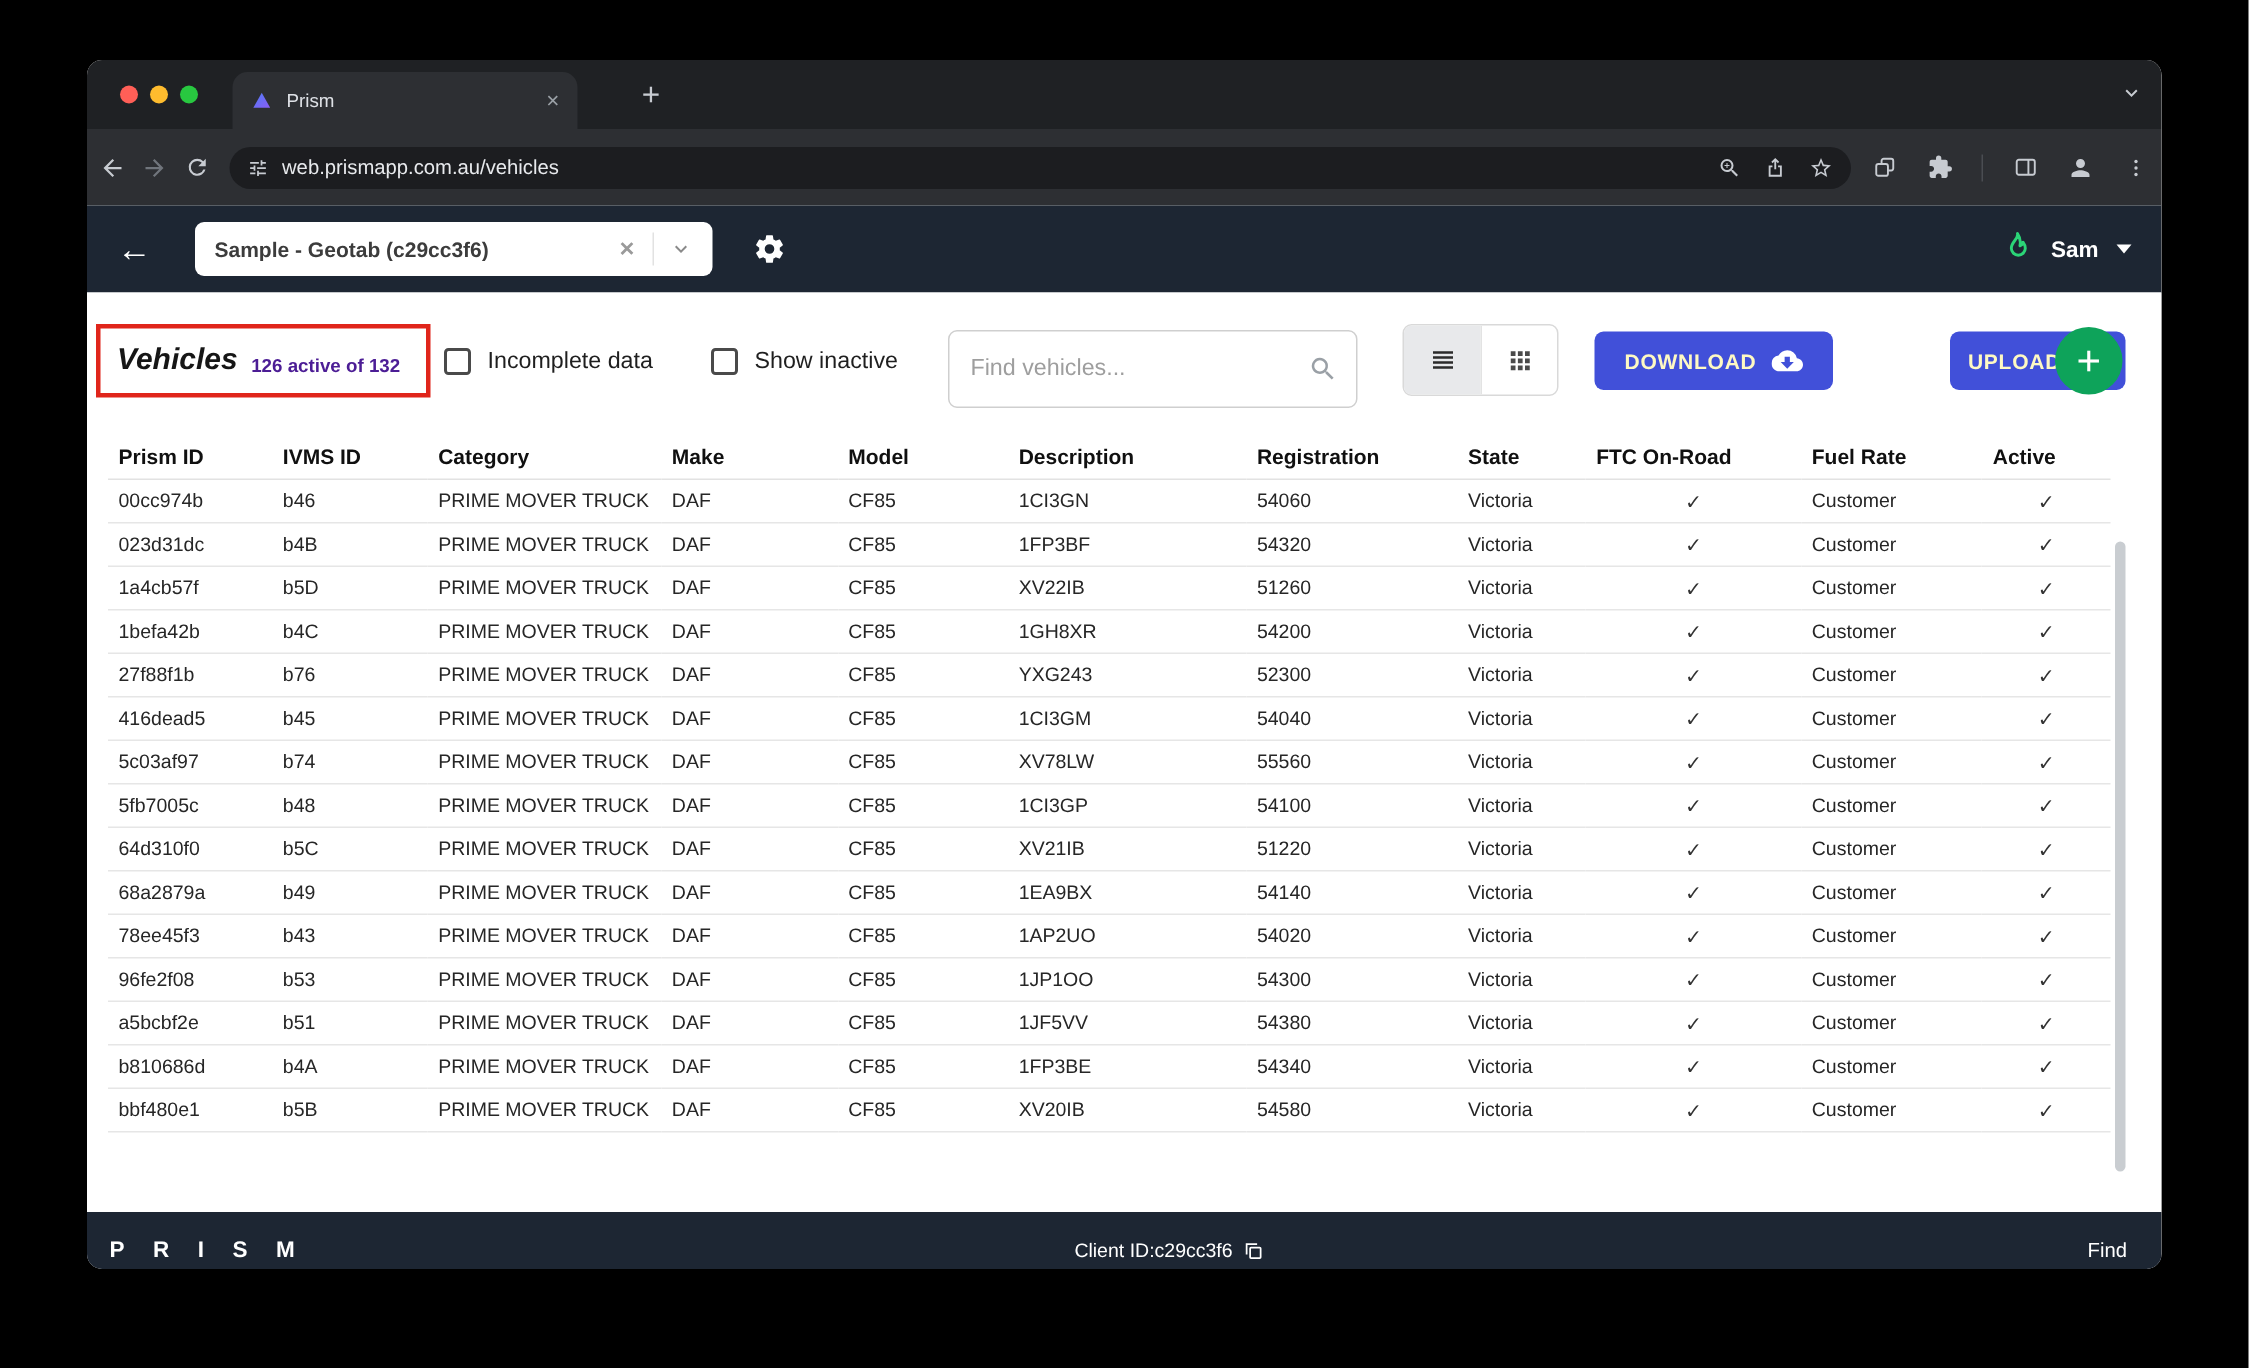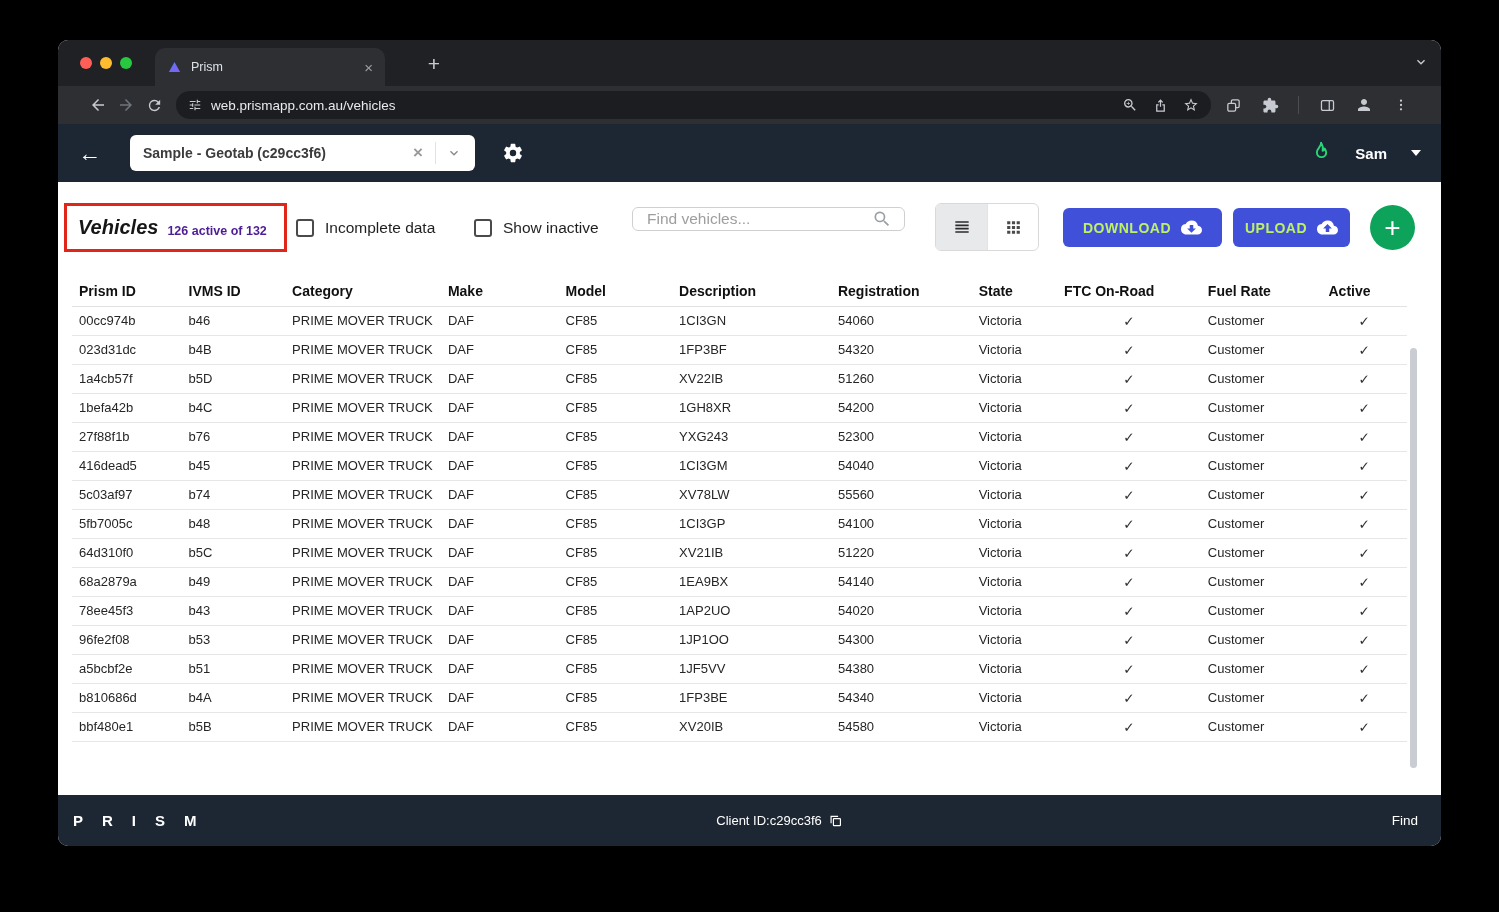--- a/index.html
+++ b/index.html
@@ -31,21 +31,21 @@
   .tab-close { margin-left:auto; color:#9AA0A6; font-size:15px; line-height:1; cursor:default; }
   .newtab {
     position:absolute; left:360px; top:8px; width:32px; height:32px;
     display:flex; align-items:center; justify-content:center;
     color:#C7CBD1; font-size:21px;
   }
   .strip-chevron { position:absolute; right:12px; top:14px; color:#C7CBD1; }
 
   
   .btoolbar {
-    height:38px; background:#2D2F33; display:flex; align-items:center; padding:0 26px;
+    height:51px; background:#2D2F33; display:flex; align-items:center; padding:0 3px;
   }
   .ibtn {
     width:28px; height:28px; border-radius:50%;
     display:flex; align-items:center; justify-content:center;
     color:#C7CBD1; flex:0 0 auto;
   }
   .ibtn.dim { color:#70757C; }
   .omnibox {
     flex:1; height:28px; margin:0 8px; border-radius:14px; background:#1C1D20;
     display:flex; align-items:center; padding:0 12px; gap:9px; color:#C7CBD1;
@@ -62,64 +62,64 @@
   .back-arrow { width:30px; color:#fff; font-size:23px; line-height:1; }
   .client-select {
     margin-left:22px; width:345px; height:36px; background:#fff; border-radius:6px;
     display:flex; align-items:center; padding:0 13px;font-weight:bold;
   }
   .client-select .val { flex:1; font-size:14px; color:#3C3C3C; white-space:nowrap; overflow:hidden; }
   .client-select .clear { color:#9A9A9A; font-size:17px; padding:0 8px; }
   .sel-div { width:1px; height:22px; background:#E2E2E2; margin:0 4px; }
   .client-select .caret { color:#8A8A8A; padding-left:6px; }
   .gear { margin-left:27px; color:#fff; }
-  .header-right { margin-left:auto; display:flex; align-items:center; gap:21px; }
+  .header-right { margin-left:auto; display:flex; align-items:center; gap:9px; }
   .user-name { color:#fff; font-size:15px; font-weight:bold; }
   .user-caret { width:0; height:0; border-left:5px solid transparent; border-right:5px solid transparent; border-top:6px solid #fff; margin-left:3px; }
 
   
   .main { position:relative; height:613px; background:#fff; }
 
   .controls { position:absolute; left:0; top:21px; width:100%; height:49px; }
   .annotation {
     position:absolute; left:6px; top:0; width:223px; height:49px;
     border:3px solid #E0251B; display:flex; align-items:center; padding-left:11px;
   }
   .page-title { font-size:20px; font-weight:bold; color:#161616;font-style:italic; }
   .active-summary { font-size:12.5px; font-weight:bold; color:#4c1d95; margin-left:9px; padding-top:6px; }
   .cb-group { position:absolute; top:0; height:49px; display:flex; align-items:center; gap:11px; }
   .cbg1 { left:238px; } .cbg2 { left:416px; }
   .cb { width:18px; height:18px; border:2px solid #4A4A4A; border-radius:3px; background:#fff; }
   .cb-label { font-size:15.5px; color:#1F1F1F; }
   .search {
-    position:absolute; left:574px; top:4px; width:273px; height:24px;
+    position:absolute; left:574px; top:4px; width:273px; height:52px;
     border:1px solid #CFCFCF; border-radius:6px; background:#fff;
     display:flex; align-items:center; padding:0 12px;
   }
   .search input {
     border:none; outline:none; flex:1; font-size:15.5px; color:#333;
     font-family:"Liberation Sans", sans-serif; background:transparent; min-width:0;
   }
   .search input::placeholder { color:#9E9E9E; }
   .search .mag { color:#9AA0A6; }
   .view-toggle {
     position:absolute; left:877px; top:0; width:104px; height:48px;
     border:1px solid #D9D9D9; border-radius:6px; background:#fff; display:flex; overflow:hidden;
   }
   .vt-btn { width:51px; height:100%; display:flex; align-items:center; justify-content:center; color:#4A4A4A; }
   .vt-btn.selected { background:#E8E9EB; color:#2B2B2B; }
   .vt-btn + .vt-btn { border-left:1px solid #E3E3E3; }
   .btn-blue {
     position:absolute; top:5px; height:39px; border:none; border-radius:6px;
-    background:#4150D9; color:#bef264; font-family:"Liberation Sans", sans-serif;
+    background:#4150D9; color:#fef9c3; font-family:"Liberation Sans", sans-serif;
     font-size:14px; font-weight:bold; letter-spacing:.5px;
     display:flex; align-items:center; justify-content:center; gap:10px;
   }
   .btn-download { left:1005px; width:159px; }
-  .btn-upload { left:1175px; width:117px; }
+  .btn-upload { left:1242px; width:117px; }
   .btn-add {
     position:absolute; left:1312px; top:2px; width:45px; height:45px; border:none;
     border-radius:50%; background:#0EA35A; color:#fff; font-size:28px; line-height:1;
     display:flex; align-items:center; justify-content:center; font-family:"Liberation Sans", sans-serif;
   }
 
   
   .table-wrap { position:absolute; left:14px; top:94px; }
   table { border-collapse:collapse; table-layout:fixed; width:1335px; }
   th {

